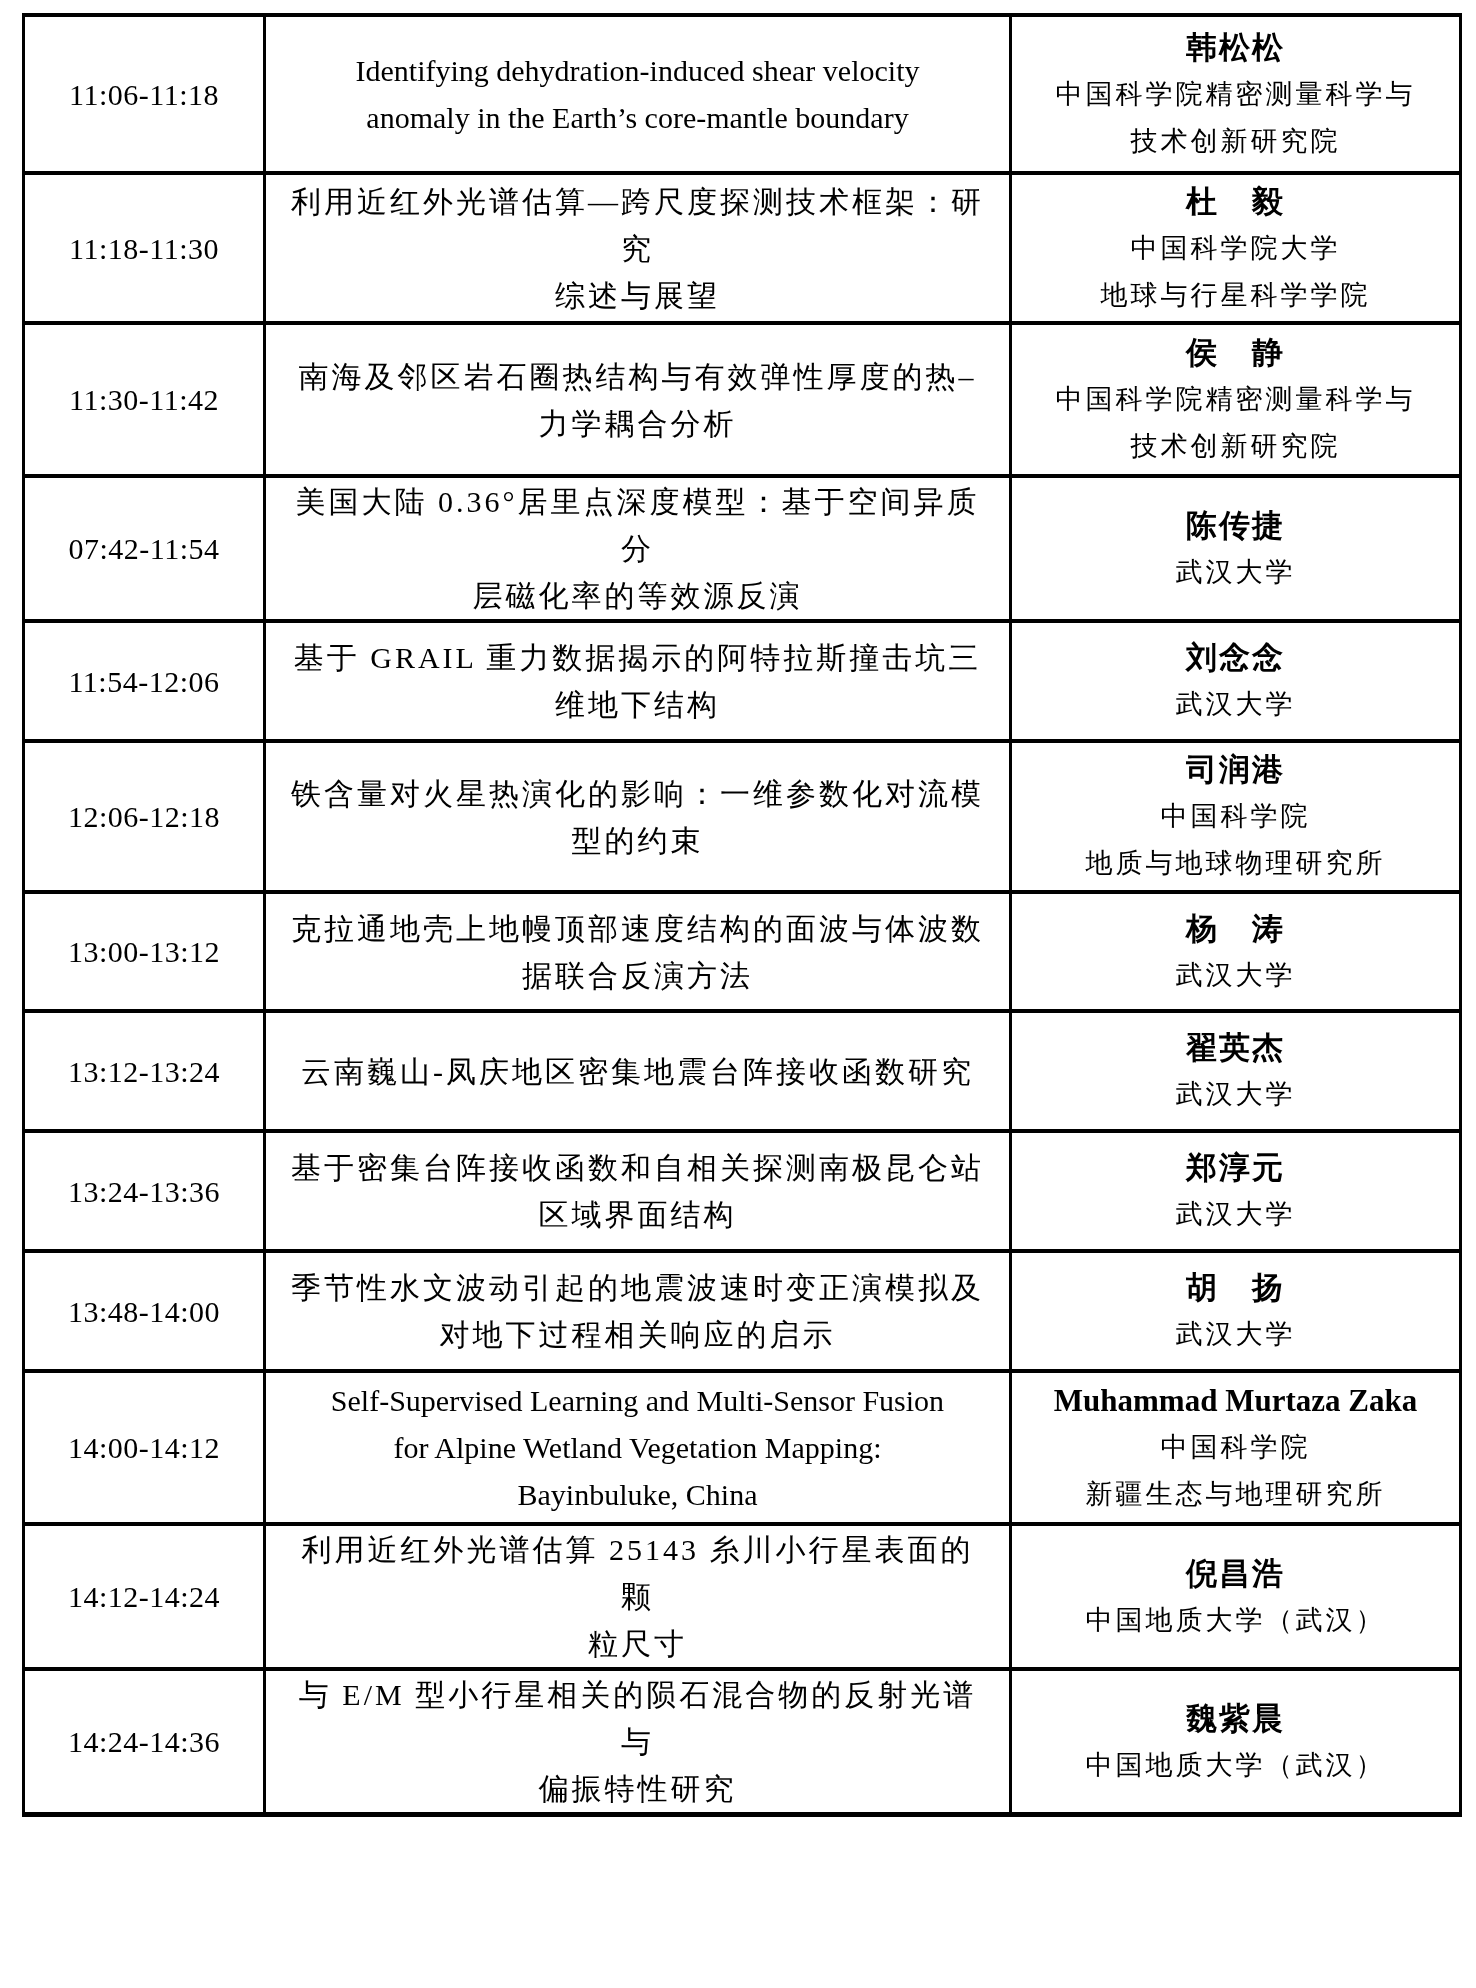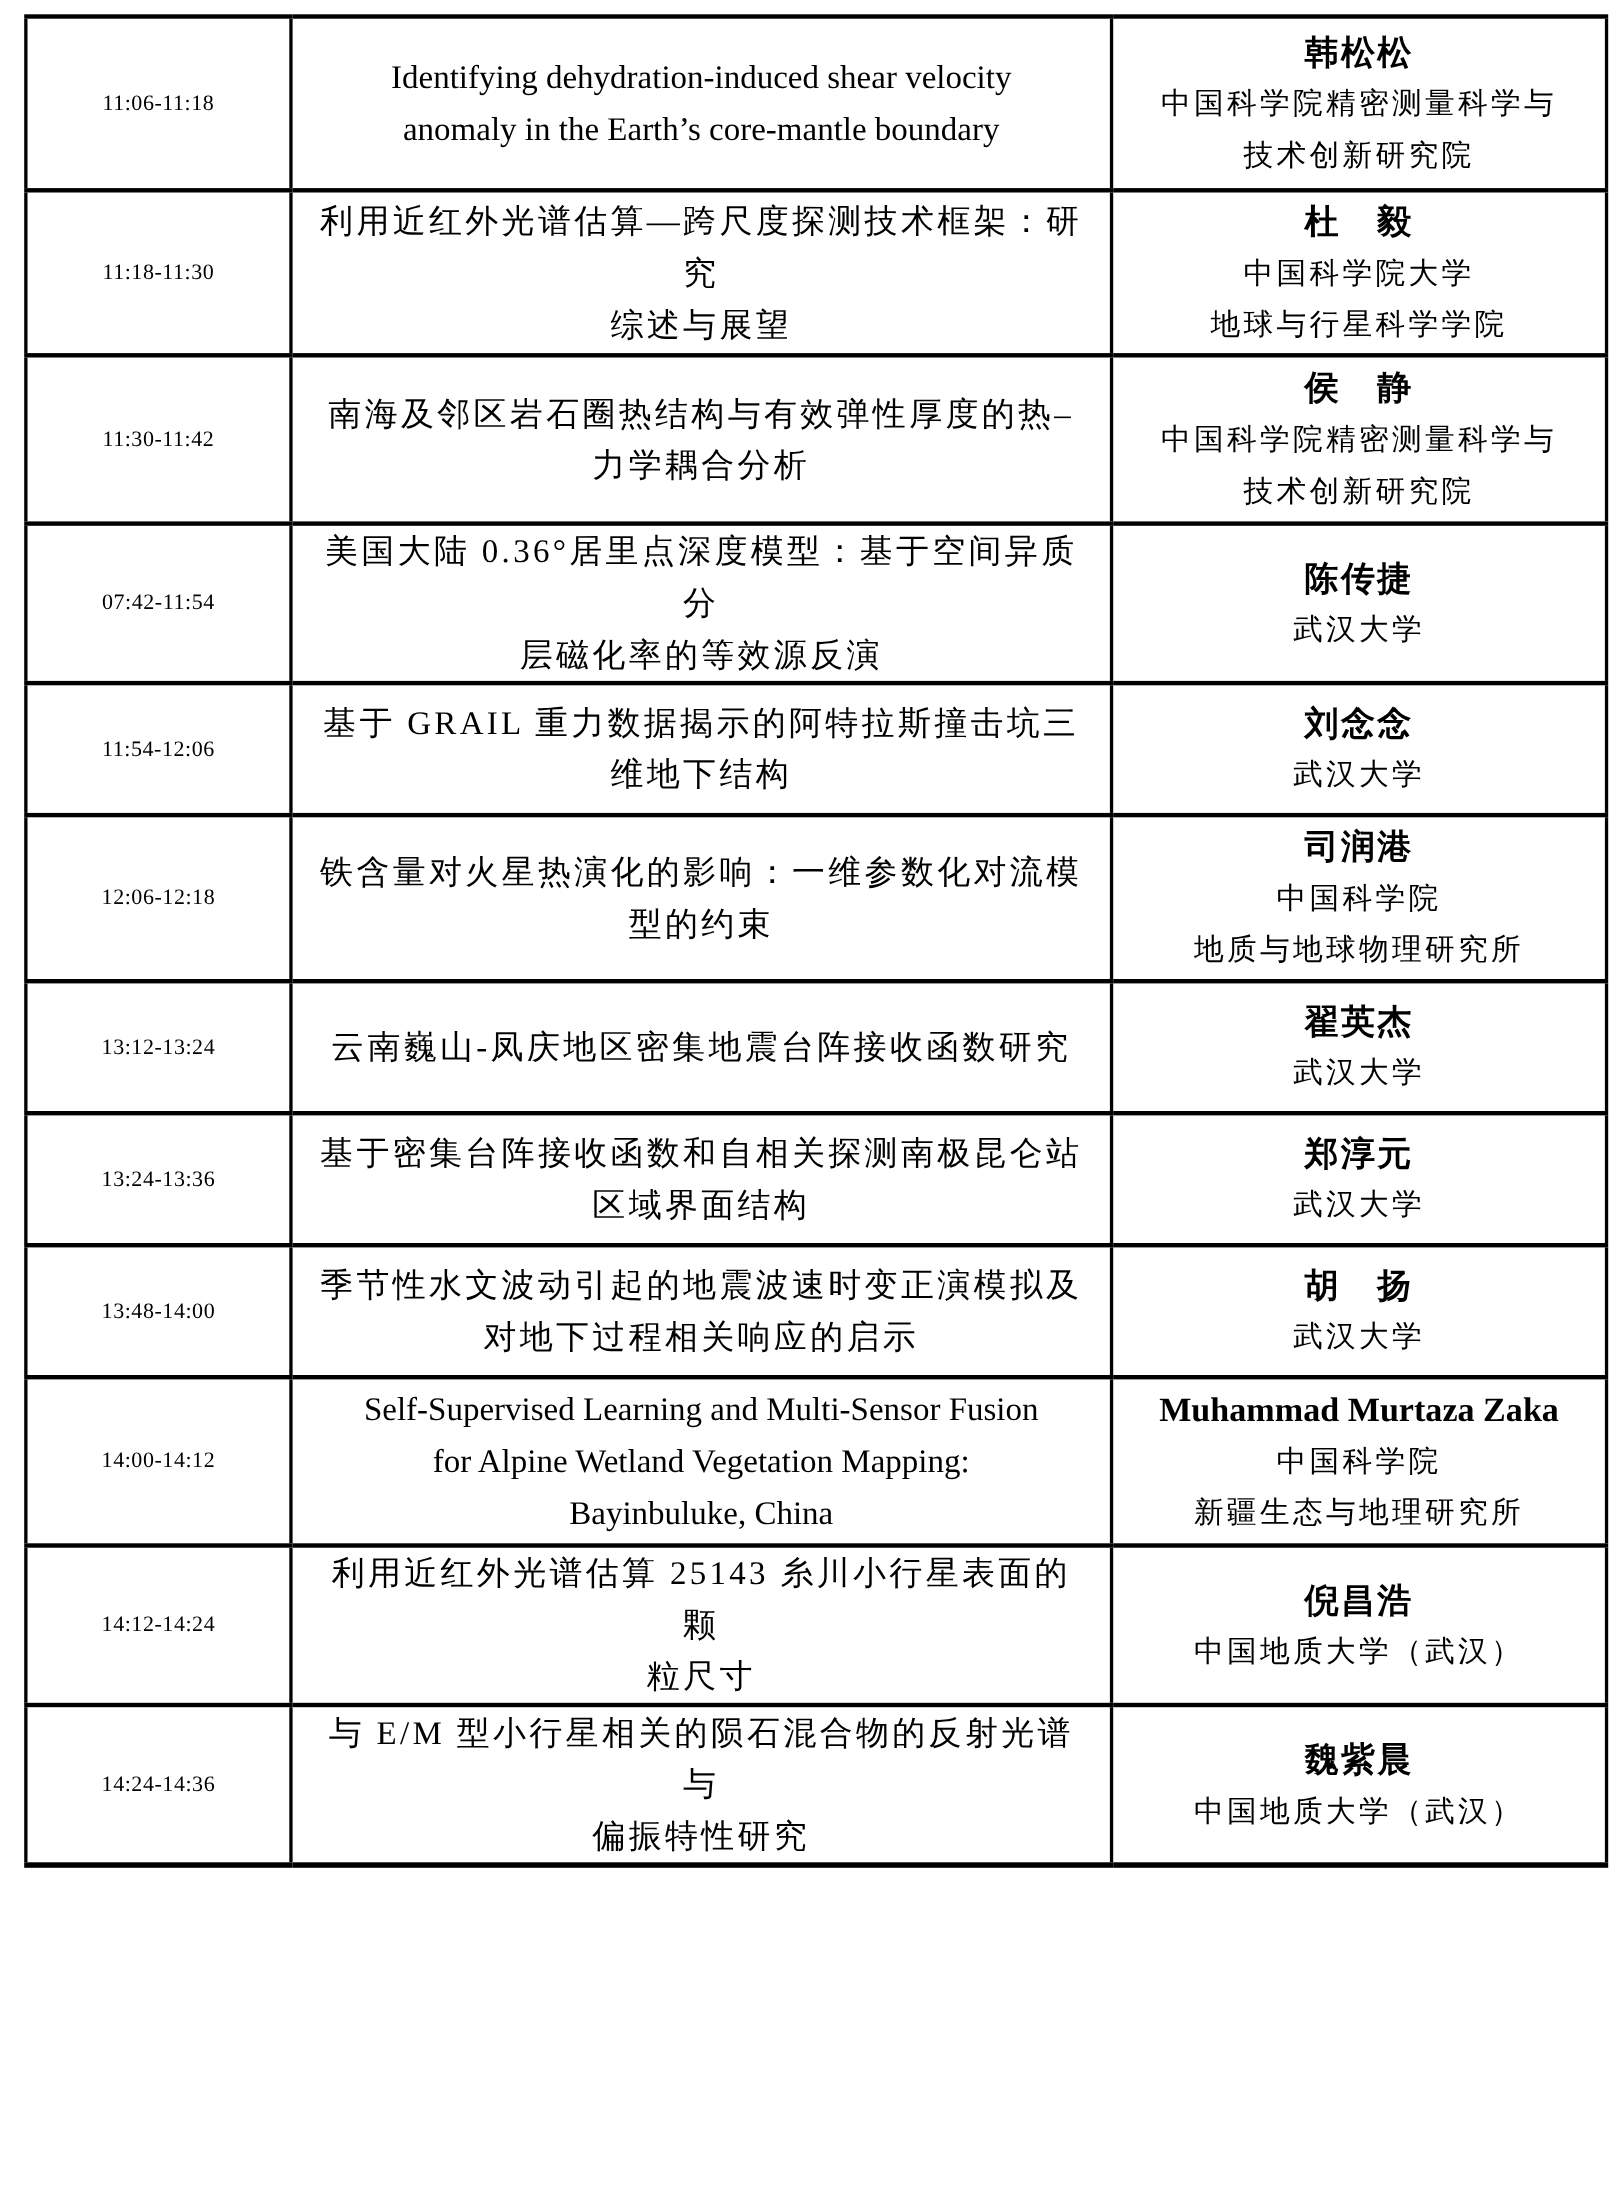--- a/index.html
+++ b/index.html
@@ -30,21 +30,21 @@
     border-top-width: 4px;
     border-bottom-width: 4px;
     vertical-align: middle;
     text-align: center;
     padding: 0;
     overflow: hidden;
   }
   tr.last td { border-bottom-width: 5px; }
 
   .time {
-    font-size: 20px;
+    font-size: 30px;
     line-height: 47px;
     letter-spacing: 0.5px;
   }
   .title {
     font-size: 30px;
     line-height: 47px;
     letter-spacing: 3px;
     white-space: pre-line;
     padding: 0 20px;
   }
@@ -150,20 +150,29 @@
       <td class="title">铁含量对火星热演化的影响：一维参数化对流模
 型的约束</td>
       <td class="presenter">
         <span class="pname">司润港</span>
         <span class="affil">中国科学院
 地质与地球物理研究所</span>
       </td>
     </tr>
 
 
+    <tr class="r119">
+      <td class="time">13:00-13:12</td>
+      <td class="title">克拉通地壳上地幔顶部速度结构的面波与体波数
+据联合反演方法</td>
+      <td class="presenter">
+        <span class="pname">杨　涛</span>
+        <span class="affil">武汉大学</span>
+      </td>
+    </tr>
 
     <tr class="r120">
       <td class="time">13:12-13:24</td>
       <td class="title">云南巍山-凤庆地区密集地震台阵接收函数研究</td>
       <td class="presenter">
         <span class="pname">翟英杰</span>
         <span class="affil">武汉大学</span>
       </td>
     </tr>
 

